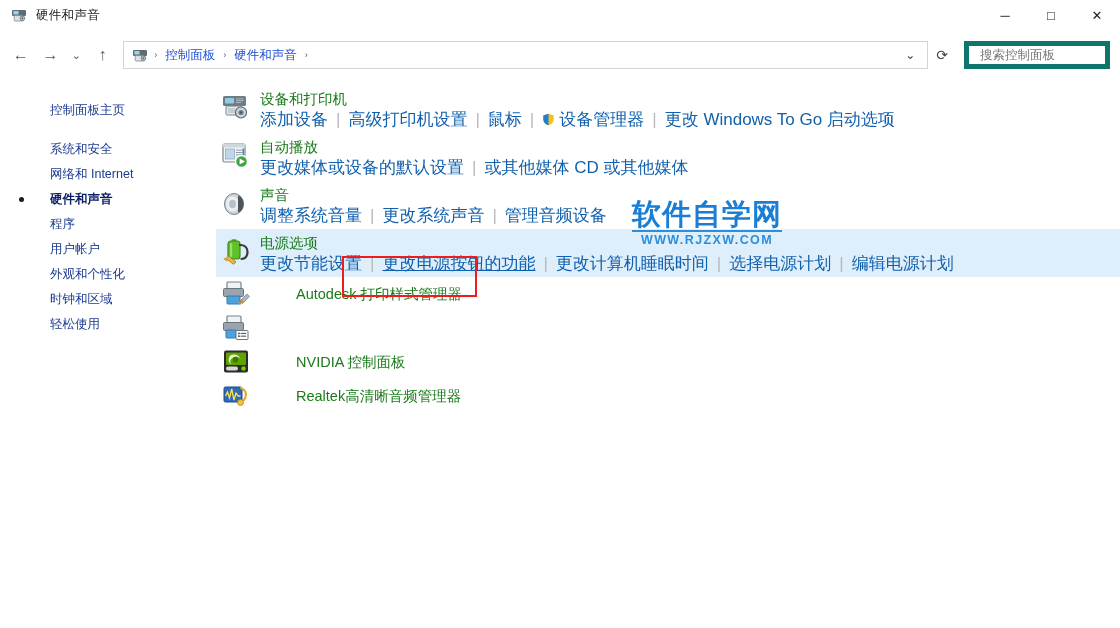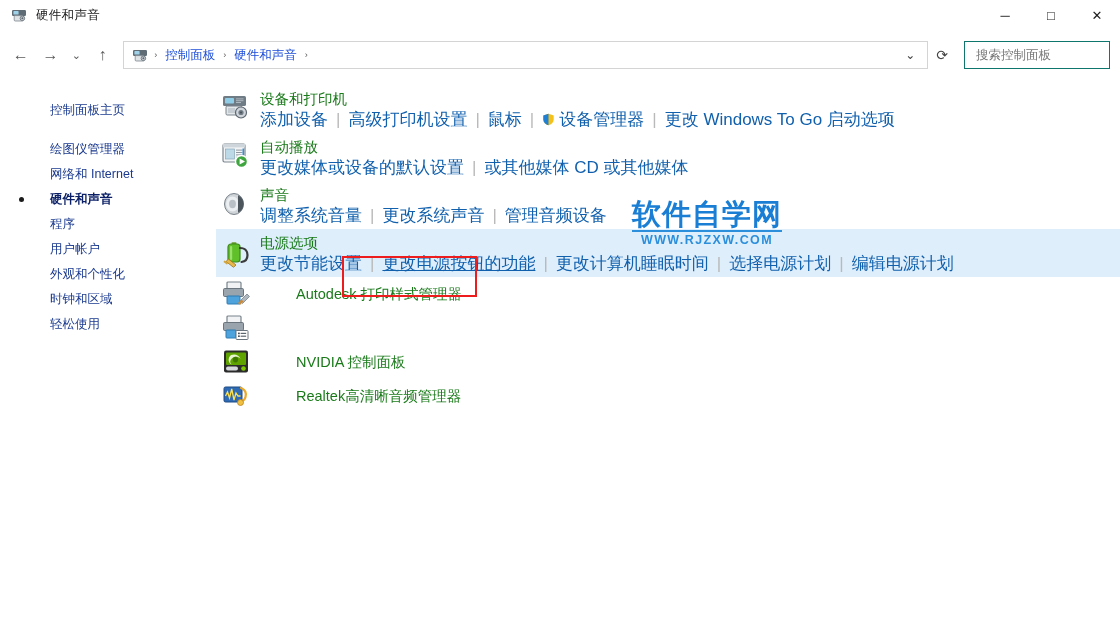--- a/index.html
+++ b/index.html
@@ -53,21 +53,21 @@
   }
   .crumb-sep { font-size:9px; color:#555; padding:0 2px; }
   .addr-spacer { flex:1; }
   .addr-btn {
     width:26px; height:24px; display:flex; align-items:center; justify-content:center;
     color:#444; font-size:12px; cursor:default;
   }
 
   .searchbox {
     width:146px; height:28px; margin-left:8px;
-    border:1px solid #0f766e; background:#fff;
+    border:5px solid #0f766e; background:#fff;
     display:flex; align-items:center; padding:0 6px 0 9px;
   }
   .searchbox input {
     border:none; outline:none; flex:1; font-size:12.5px;
     font-family:"Liberation Sans","DejaVu Sans",sans-serif;
     color:#333; background:transparent;
   }
   .searchbox input::placeholder { color:#767676; }
 
   
@@ -85,21 +85,21 @@
     width:5px; height:5px; border-radius:50%; background:#1b1b1b;
   }
 
   .main { flex:1; position:relative; padding-top:7px; }
 
   
   .cat {
     display:flex; padding:4px 0 4px 0; align-items:flex-start;
     position:relative;
   }
-  .cat.highlight { background:#deeefb;align-items:center; }
+  .cat.highlight { background:#deeefb; }
   .cat-icon {
     width:40px; flex:0 0 40px; display:flex; justify-content:center;
     padding-top:4px;
   }
   .cat-body { padding-left:4px; }
   .cat-title {
     font-size:14.5px; color:#1a7a1a; line-height:20px; cursor:default;
     display:inline-block;
   }
   .cat-links {
@@ -189,21 +189,21 @@
     <input type="text" placeholder="搜索控制面板" style="">
 
   </div>
 </div>
 
 <div class="content">
 
   <div class="sidebar">
     <div class="side-link">控制面板主页</div>
     <div class="side-gap"></div>
-    <div class="side-link">绘图仪管理器</div>
+    <div class="side-link">系统和安全</div>
     <div class="side-link">网络和 Internet</div>
     <div class="side-link current">硬件和声音</div>
     <div class="side-link">程序</div>
     <div class="side-link">用户帐户</div>
     <div class="side-link">外观和个性化</div>
     <div class="side-link">时钟和区域</div>
     <div class="side-link">轻松使用</div>
   </div>
 
   <div class="main">

